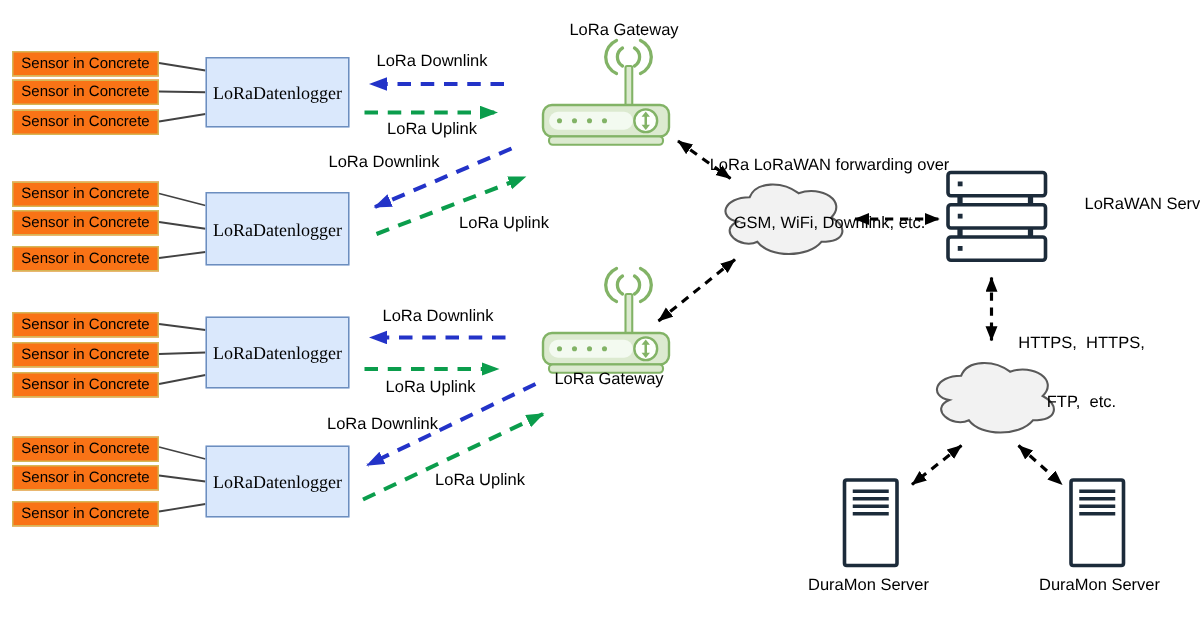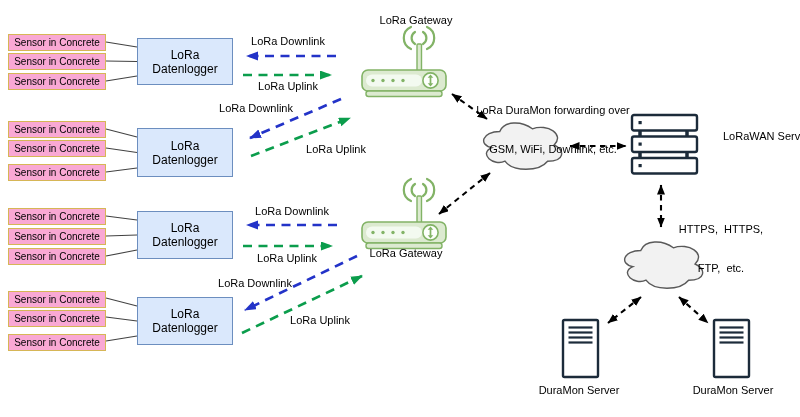--- a/index.html
+++ b/index.html
@@ -3,29 +3,29 @@
 <meta charset="utf-8">
 <style>
   html,body{margin:0;padding:0;background:#fff;}
   .canvas{
     position:relative;width:800px;height:417px;background:#ffffff;
     font-family:"Liberation Sans",sans-serif;color:#000;overflow:hidden;
   }
   .layer{position:absolute;left:0;top:0;width:800px;height:417px;}
   .sensor{
     position:absolute;left:8px;width:98px;height:17px;box-sizing:border-box;
-    background:#f9a8d4;border:1px solid #D6B656;
+    background:#f97316;border:1px solid #D6B656;
     display:flex;align-items:center;justify-content:center;
     font-size:10px;white-space:nowrap;
   }
   .logger{
     position:absolute;left:137px;width:96px;box-sizing:border-box;
     background:#DAE8FC;border:1px solid #6C8EBF;
-    display:flex;flex-direction:column;align-items:center;justify-content:center;
-    font-size:12px;line-height:14px;text-align:center;
+    display:flex;flex-direction:row;align-items:center;justify-content:center;
+    font-size:12px;line-height:14px;text-align:center;font-family:Liberation Serif, serif;
   }
   .lbl{
     position:absolute;transform:translate(-50%,-50%);
     font-size:11px;white-space:nowrap;line-height:12px;
   }
   .lbl-block{
     position:absolute;transform:translateX(-50%);
     font-size:11px;line-height:13px;text-align:center;white-space:pre;
   }
   .lbl-left{
@@ -181,21 +181,21 @@
   <div class="lbl" style="left:336px;top:149px">LoRa Uplink</div>
   <div class="lbl" style="left:292px;top:211px">LoRa Downlink</div>
   <div class="lbl" style="left:287px;top:258px">LoRa Uplink</div>
   <div class="lbl" style="left:255px;top:283px">LoRa Downlink</div>
   <div class="lbl" style="left:320px;top:320px">LoRa Uplink</div>
 
   <div class="lbl" style="left:416px;top:20px">LoRa Gateway</div>
   <div class="lbl" style="left:406px;top:253px">LoRa Gateway</div>
 
   <div class="lbl-block" style="left:553px;top:78px">
-    <div>LoRa DuraMon forwarding over</div>
+    <div>LoRa LoRaWAN forwarding over</div>
     <div>GSM, WiFi, Downlink, etc.</div>
   </div>
 
   <div class="lbl-left" style="left:723px;top:136px">LoRaWAN Server</div>
 
   <div class="lbl-block" style="left:721px;top:197px">
     <div>HTTPS,  HTTPS,</div>
     <div>FTP,  etc.</div>
   </div>
 

